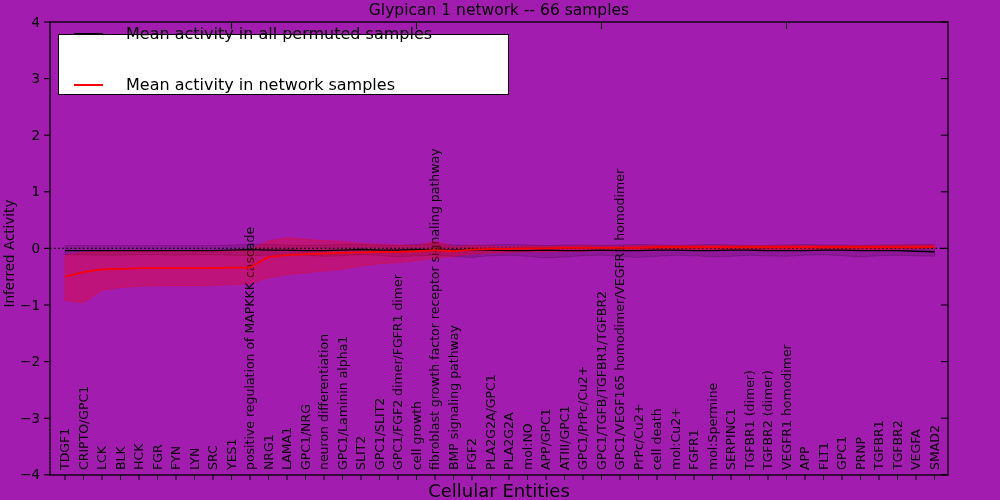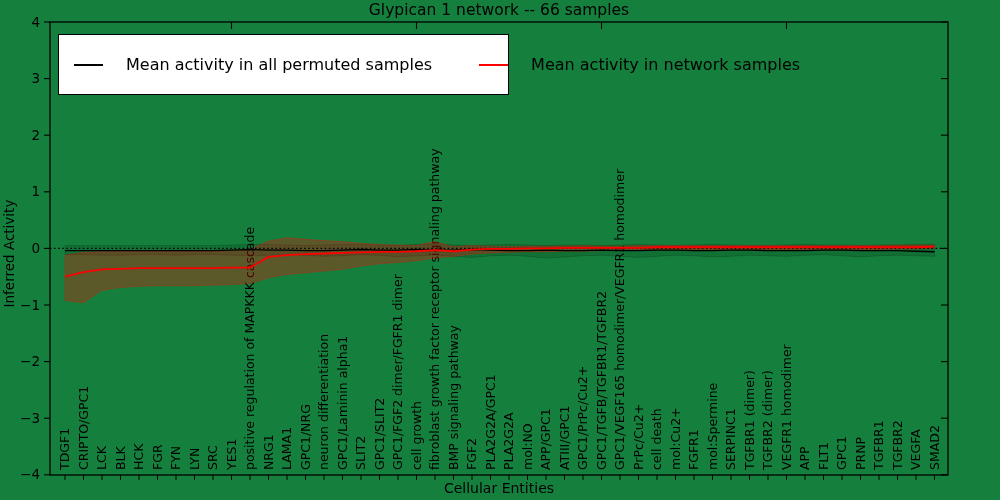--- a/index.html
+++ b/index.html
@@ -1,38 +1,38 @@
 <!DOCTYPE html>
 <html><head>
 <meta charset="utf-8">
 <style>
   html,body{margin:0;padding:0;background:#ffffff;}
   .figure{
-    position:relative;width:1000px;height:500px;background:#15803d;
+    position:relative;width:1000px;height:500px;background:#a21caf;
     font-family:"DejaVu Sans","Liberation Sans",sans-serif;color:#000;overflow:hidden;
   }
   .chart-title{
     position:absolute;left:50px;top:1px;width:898px;text-align:center;
     font-size:15.5px;
   }
   .plot-svg{position:absolute;left:0;top:0;}
   .legend{
     position:absolute;left:58px;top:34px;width:451px;height:61px;
     background:#ffffff;border:1.6px solid #000;box-sizing:border-box;
-    display:flex;justify-content:space-between;z-index:5;gap:32px;
+    display:flex;flex-direction:column;justify-content:flex-end;z-index:5;gap:32px;
   }
   .legend-row{display:flex;align-items:center;}
   .legend-sample{width:29px;height:0;border-top:2px solid #000;margin-left:15px;flex:0 0 auto;}
   .legend-label{margin-left:23px;font-size:16px;white-space:nowrap;}
   .y-axis-title{
     position:absolute;left:-51px;top:245px;width:120px;height:17px;line-height:17px;
     text-align:center;transform:rotate(-90deg);font-size:13.5px;
   }
   .x-axis-title{
-    position:absolute;left:50px;top:480px;width:898px;text-align:center;font-size:14px;
+    position:absolute;left:50px;top:480px;width:898px;text-align:center;font-size:18px;
   }
 </style>
 </head>
 <body>
 
 <div class="figure">
 
   <div class="chart-title">Glypican 1 network -- 66 samples</div>
 
   <svg class="plot-svg" width="1000" height="500" viewBox="0 0 1000 500">

